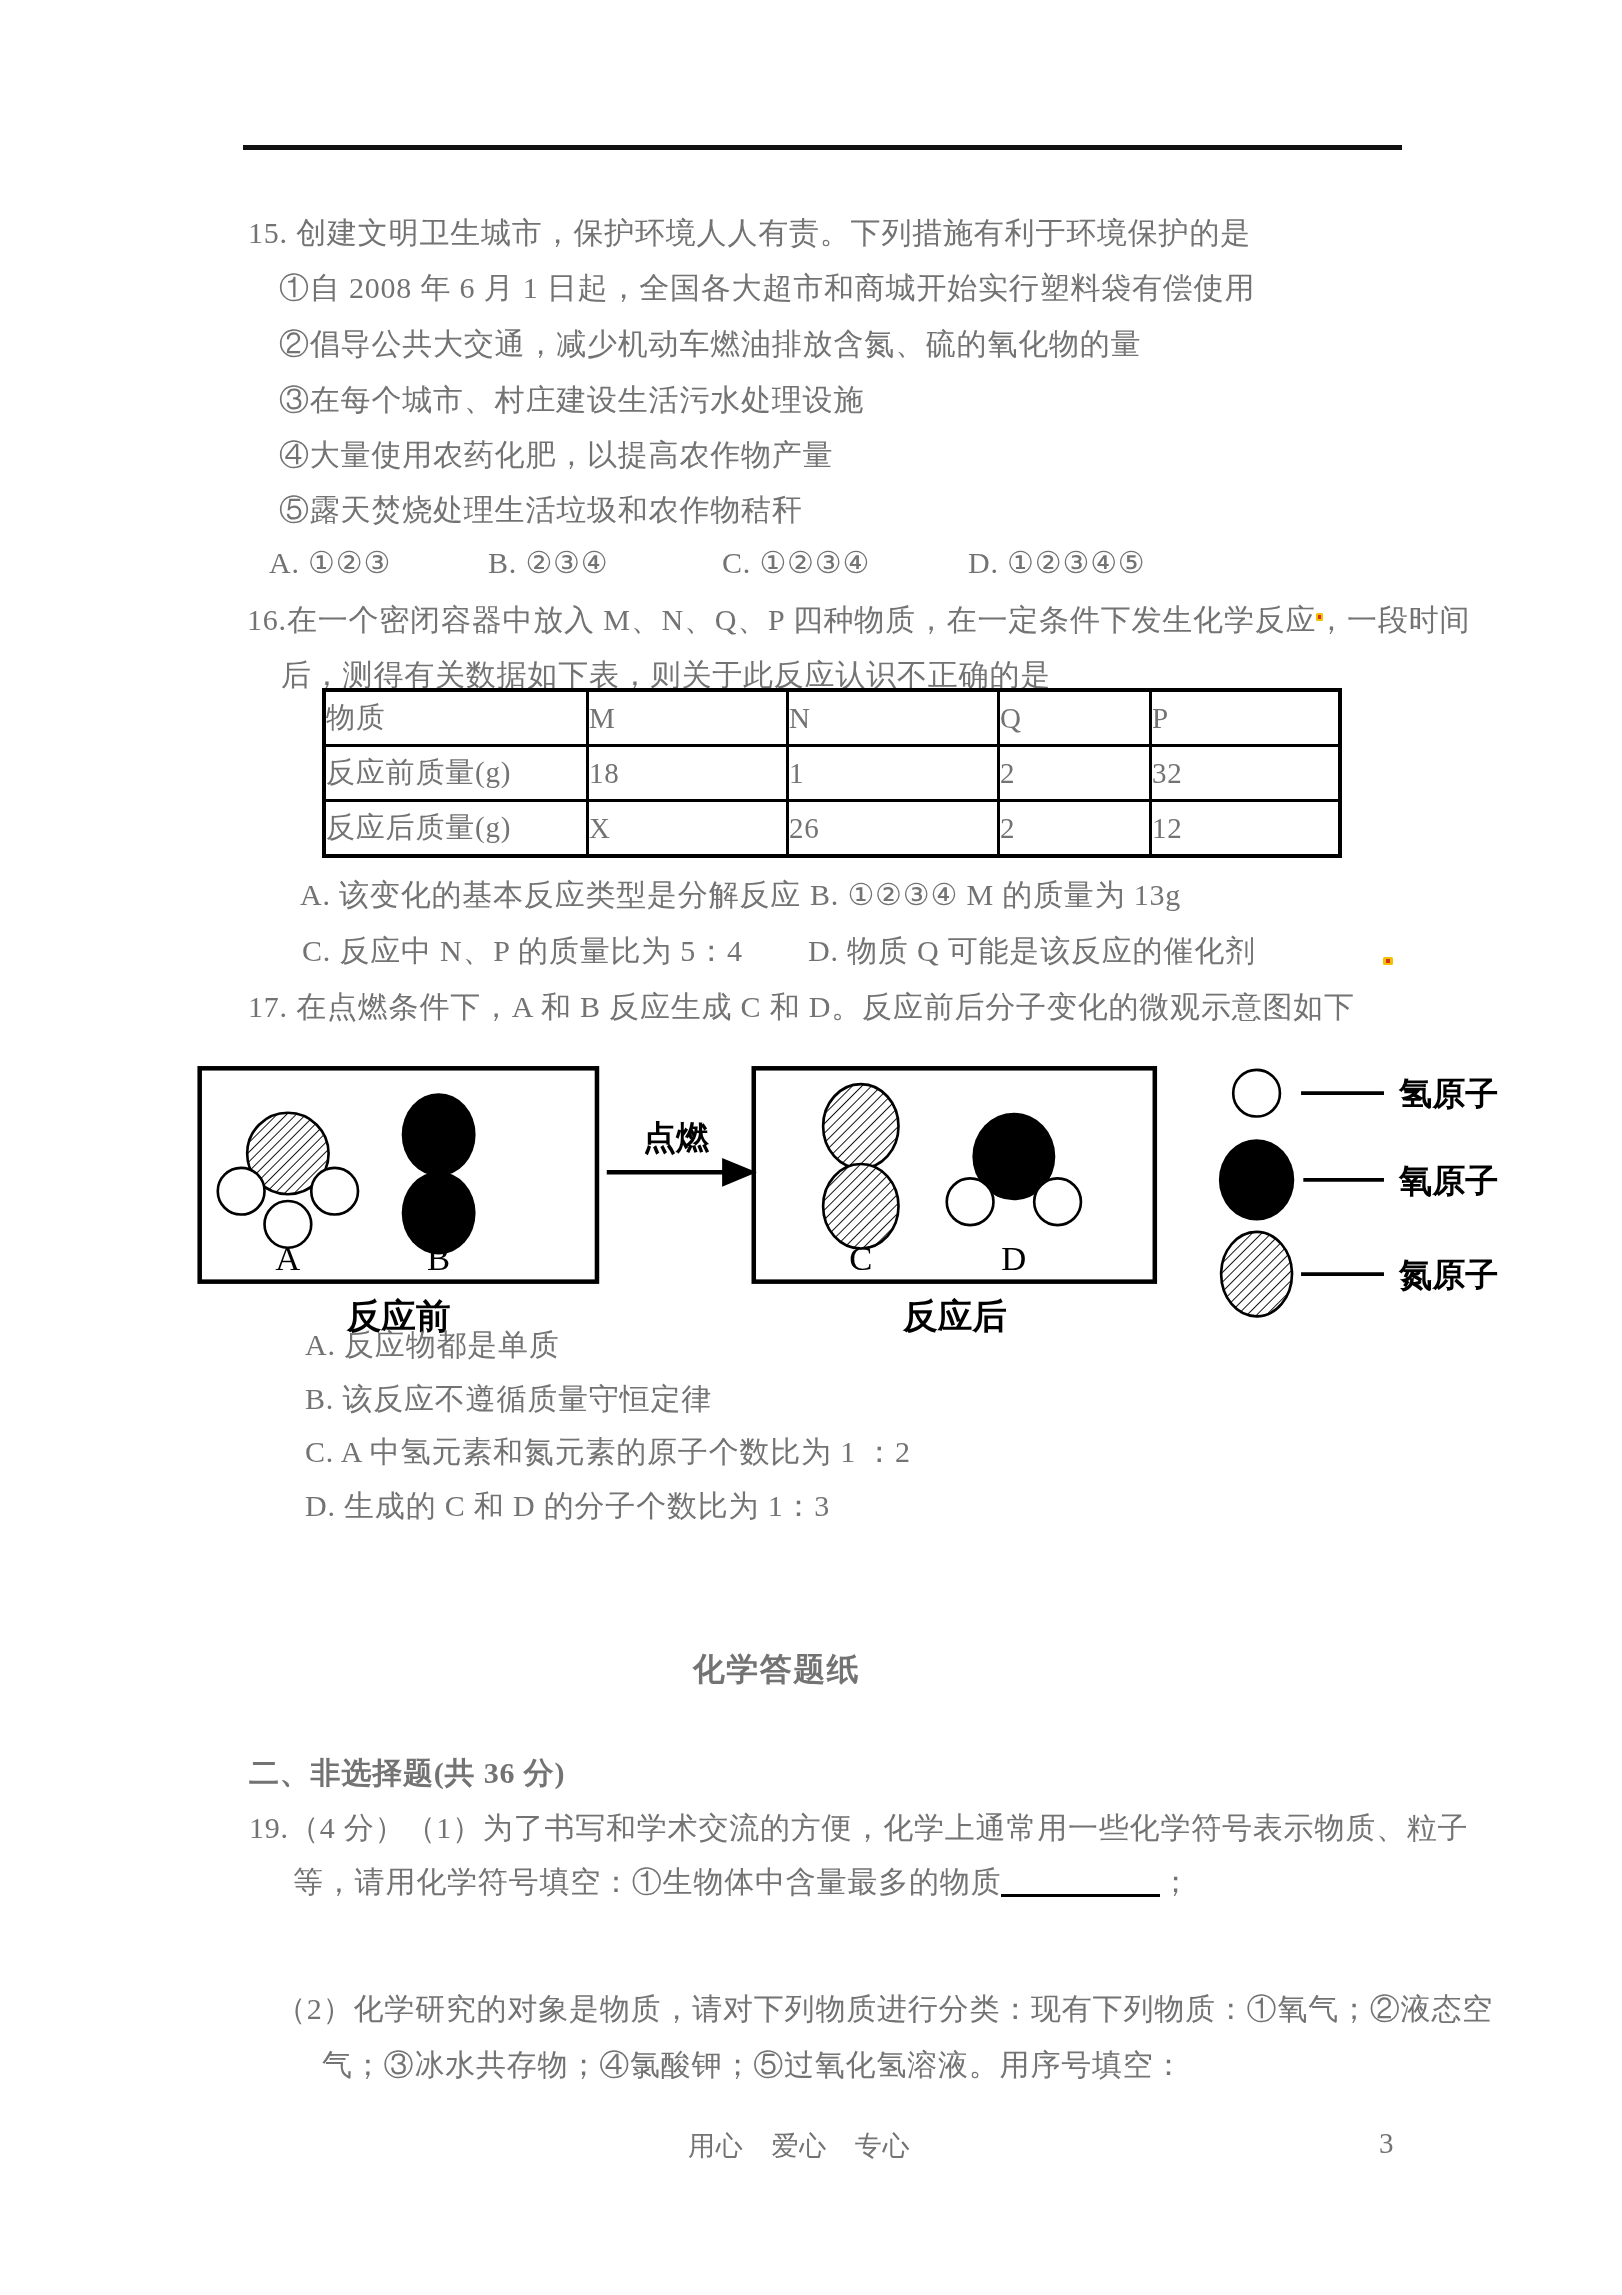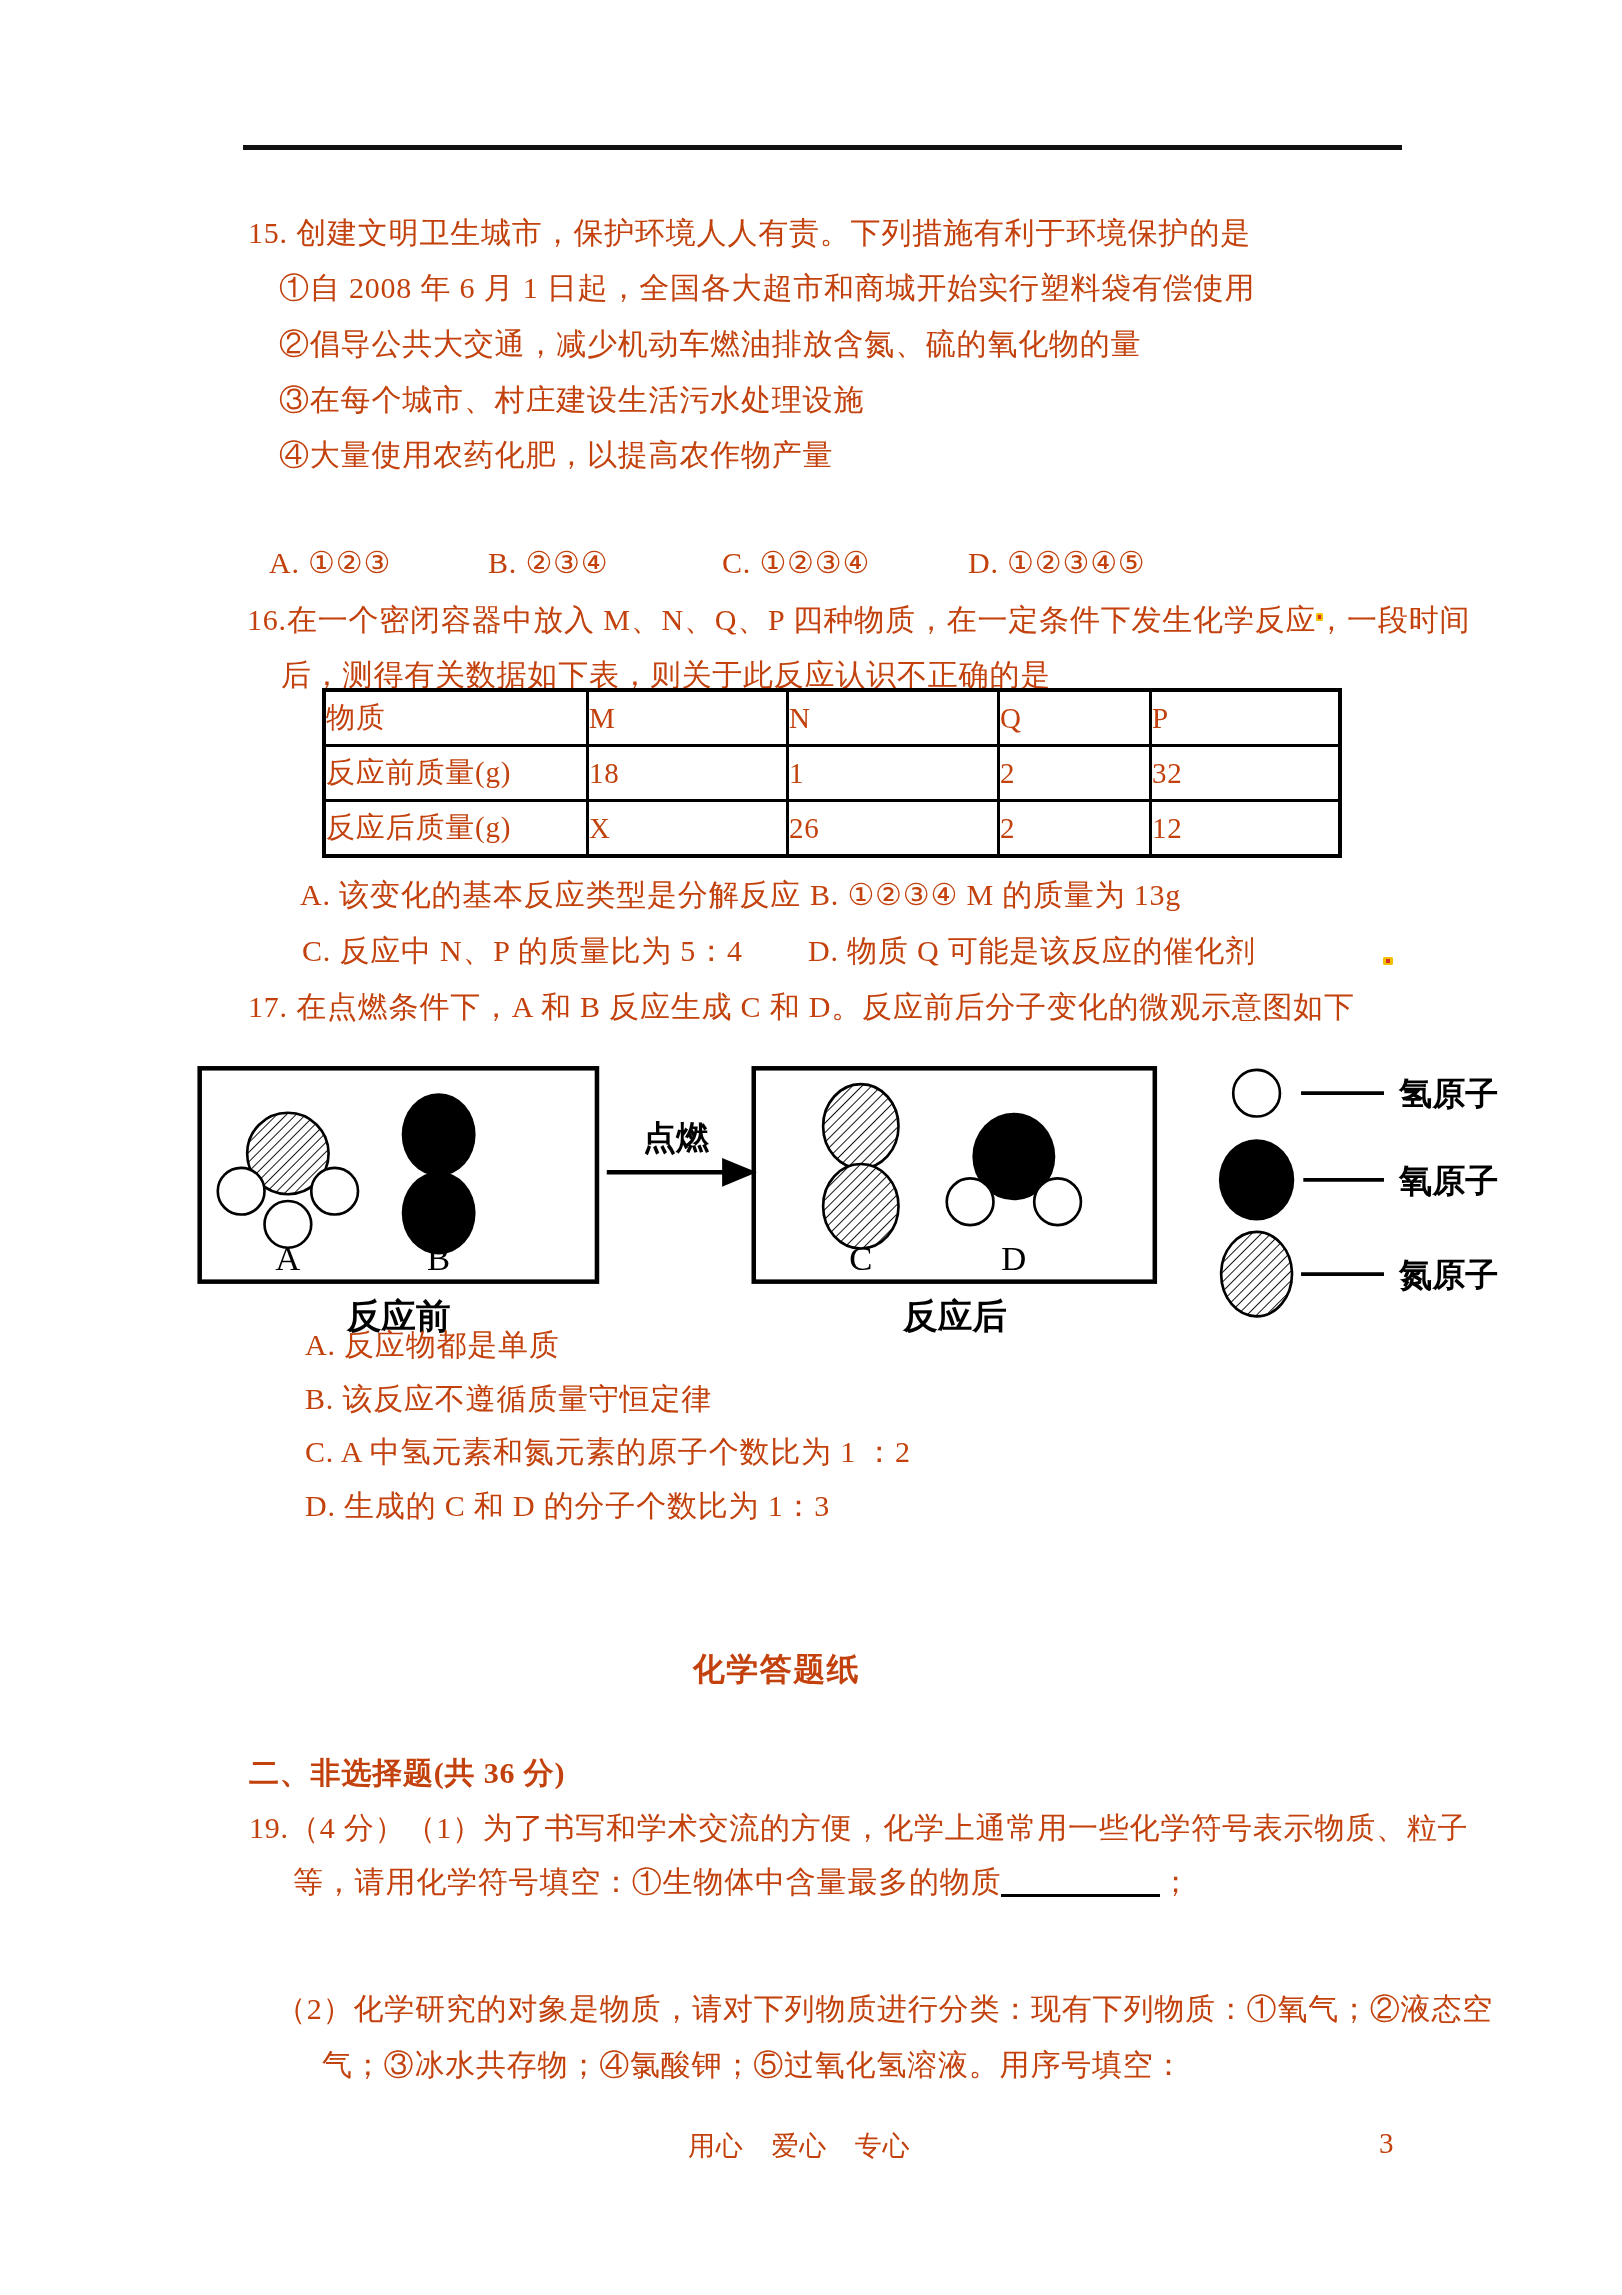--- a/index.html
+++ b/index.html
@@ -1,20 +1,20 @@
 <!DOCTYPE html>
 <html style="font-size:12px"><head>
 <meta charset="utf-8">
 <style>
   html,body{margin:0;padding:0;background:#888;}
   .page{
     position:relative;
     width:1623px;height:2295px;
     background:#ffffff;
-    color:#c2410c;
+    color:#737373;
     font-family:"Liberation Serif","DejaVu Serif",serif;
     overflow:hidden;
   }
   .t{
     position:absolute;
     font-size:30px;
     line-height:35px;
     white-space:nowrap;
     letter-spacing:0.8px;
   }
@@ -66,20 +66,21 @@
 
 <div class="page">
 
   <div class="rule" style="left:243px;top:145px;width:1159px;height:4.5px;"></div>
 
   <div class="t" style="left:248px;top:215px;">15. 创建文明卫生城市，保护环境人人有责。下列措施有利于环境保护的是</div>
   <div class="t" style="left:279px;top:270px;">①自 2008 年 6 月 1 日起，全国各大超市和商城开始实行塑料袋有偿使用</div>
   <div class="t" style="left:279px;top:326px;">②倡导公共大交通，减少机动车燃油排放含氮、硫的氧化物的量</div>
   <div class="t" style="left:279px;top:382px;">③在每个城市、村庄建设生活污水处理设施</div>
   <div class="t" style="left:279px;top:437px;">④大量使用农药化肥，以提高农作物产量</div>
+  <div class="t" style="left:279px;top:492px;">⑤露天焚烧处理生活垃圾和农作物秸秆</div>
 
   <div class="t" style="left:269px;top:545px;">A. ①②③</div>
   <div class="t" style="left:488px;top:545px;">B. ②③④</div>
   <div class="t" style="left:722px;top:545px;">C. ①②③④</div>
   <div class="t" style="left:968px;top:545px;">D. ①②③④⑤</div>
 
   <div class="t" style="left:247px;top:602px;">16.在一个密闭容器中放入 M、N、Q、P 四种物质，在一定条件下发生化学反应，一段时间</div>
   <div class="t" style="left:281px;top:657px;">后，测得有关数据如下表，则关于此反应认识不正确的是</div>
 
   <table class="qtable">

